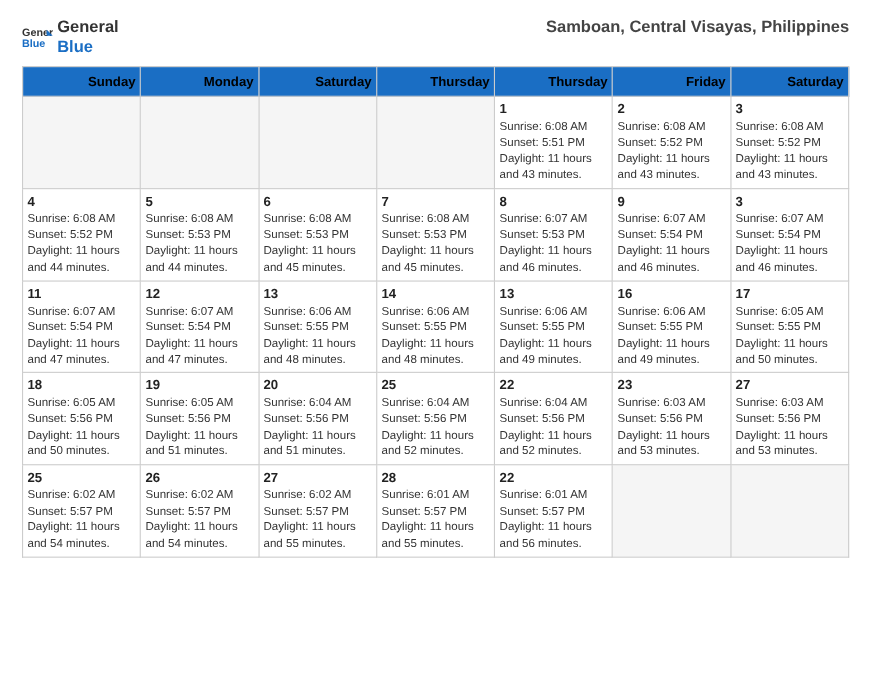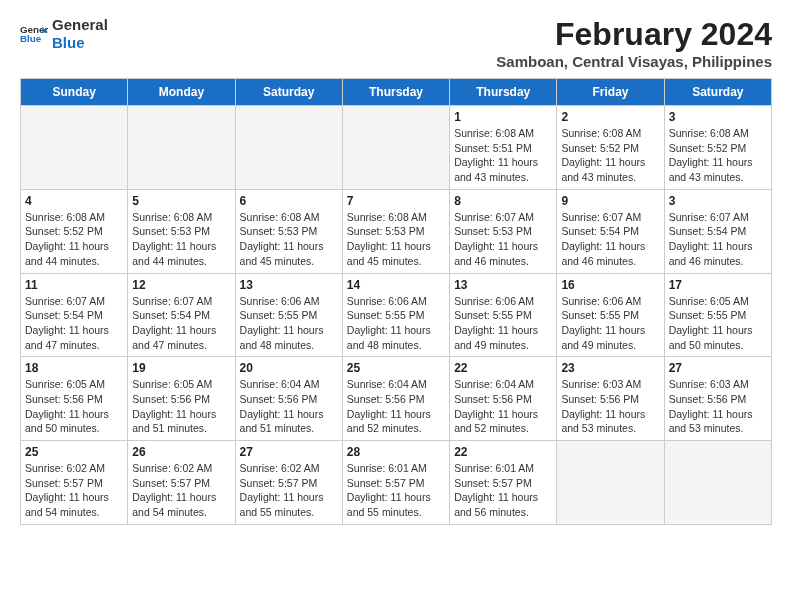--- a/index.html
+++ b/index.html
@@ -38,23 +38,23 @@
       color: #444;
       font-weight: bold;
     }
     table {
       width: 100%;
       border-collapse: collapse;
       font-size: 11px;
     }
     thead tr th {
       background-color: #1a6ec4;
-      color: #ffffff;
+      color: #000000;
       padding: 6px 4px;
-      text-align: center;
+      text-align: right;
       font-size: 12px;
       font-weight: bold;
       border: 1px solid #ccc;
     }
     tbody tr td {
       border: 1px solid #ccc;
       vertical-align: top;
       padding: 4px 4px;
       width: calc(100% / 7);
       min-height: 80px;
@@ -88,21 +88,20 @@
       <text x="0" y="18" font-size="14" font-weight="bold" fill="#333">General</text>
       <text x="0" y="32" font-size="14" font-weight="bold" fill="#1a6ec4">Blue</text>
       <polygon points="32,10 40,18 32,18" fill="#1a6ec4"></polygon>
     </svg>
     <div style="line-height:1.2">
       <div style="font-size:15px;font-weight:bold;color:#333;">General</div>
       <div style="font-size:15px;font-weight:bold;color:#1a6ec4;">Blue</div>
     </div>
   </div>
   <div class="title-area">
-    <div class="main-title">February 2024</div>
     <div class="subtitle">Samboan, Central Visayas, Philippines</div>
   </div>
 </div>
 
 <table>
   <thead>
     <tr>
     <th>Sunday</th>
         <th>Monday</th>
         <th>Saturday</th>

